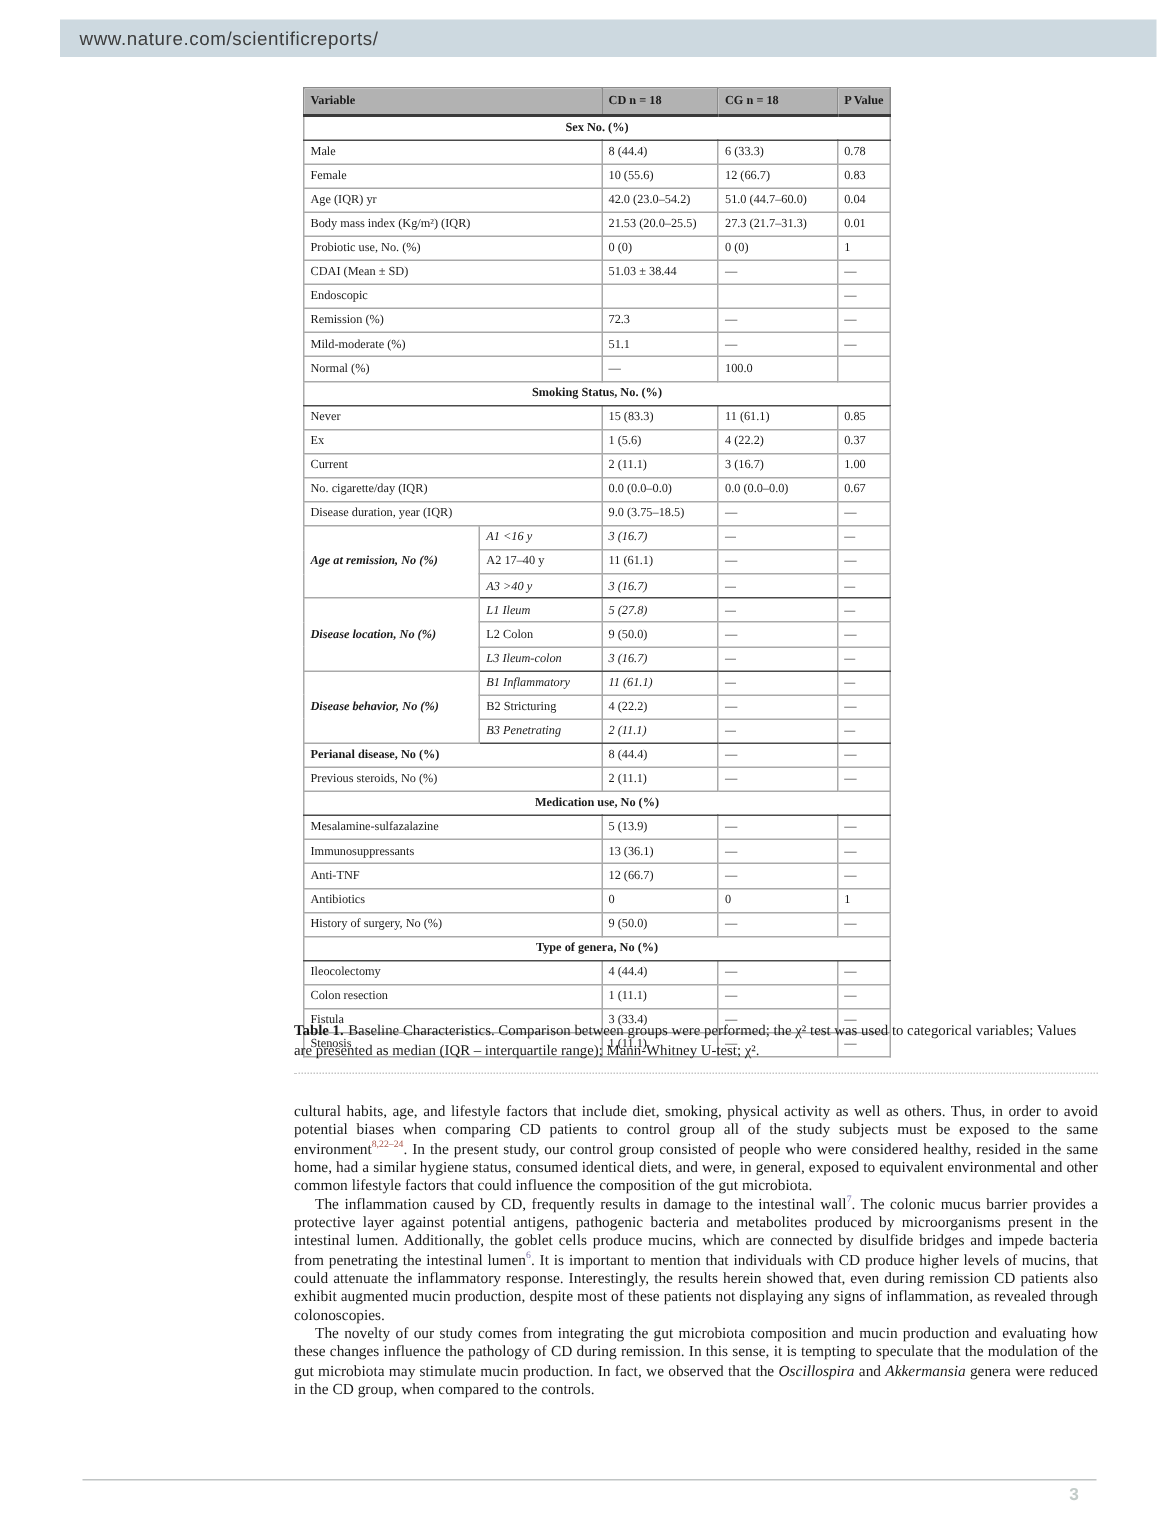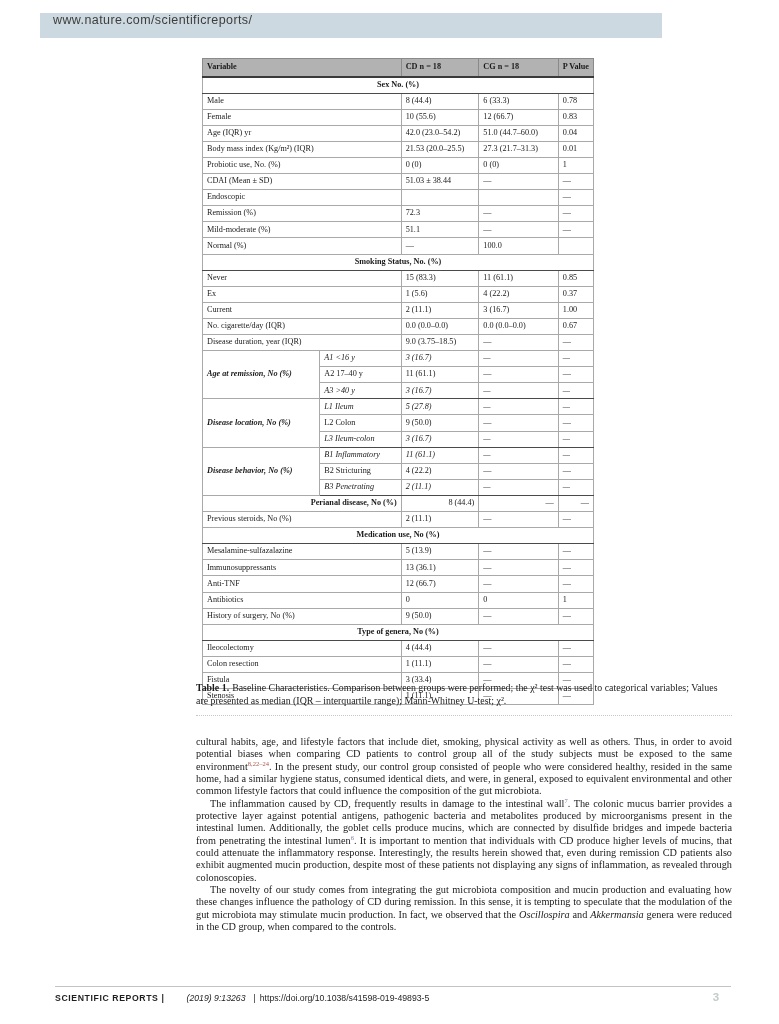--- a/index.html
+++ b/index.html
@@ -1,38 +1,38 @@
 <!DOCTYPE html>
 <html><head>
 <meta charset="utf-8">
 <style>
   html,body{margin:0;padding:0;background:#ffffff;}
   .page{position:relative;width:779px;height:1024px;background:#ffffff;overflow:hidden;
         font-family:"Liberation Serif","DejaVu Serif",serif;color:#1a1a1a;}
 
   
-  .topbar{position:absolute;left:40px;top:13px;width:622px;height:25px;background:#cdd9e0;
-          display:flex;}
+  .topbar{position:absolute;left:40px;top:13px;width:731px;height:25px;background:#cdd9e0;
+          display:flex;align-items:center;}
   .topbar span{font-family:"Liberation Sans","DejaVu Sans",sans-serif;font-size:12.5px;
                color:#3d3d3d;letter-spacing:.4px;padding-left:13px;}
 
   
   .tablewrap{position:absolute;left:202px;top:58px;width:392px;}
   table{border-collapse:collapse;width:392px;font-size:8.2px;line-height:1.05;
         border:1px solid #3b82f6;}
   col.c1{width:118px}col.c2{width:82px}col.c3{width:78px}col.c4{width:80px}col.c5{width:34px}
   th,td{border:1px solid #a9a9a9;padding:1px 4px;text-align:left;vertical-align:middle;
         height:13.1px;overflow:hidden;white-space:nowrap;}
   thead th{background:#b2b2b2;font-weight:bold;border:1px solid #8a8a8a;
            border-bottom:2px solid #3a3a3a;height:14.5px;}
   tr.section td{border-top:1.4px solid #4a4a4a;border-bottom:1.4px solid #4a4a4a;font-weight:bold;text-align:center;}
   tr.gfirst td{border-top:1.4px solid #4a4a4a;font-style:italic;}
   tr.glast td{border-bottom:1.4px solid #4a4a4a;font-style:italic;}
   td.bold{font-weight:bold;}
-  tr.strong td{border-top:1.4px solid #4a4a4a;text-align:right;}
+  tr.strong td{border-top:1.4px solid #4a4a4a;}
 
   
   .caption{position:absolute;left:196px;top:681px;width:536px;font-size:9.9px;
            line-height:13.2px;text-align:left;}
   .caption b{margin-right:3px;}
 
   
   .dotted{position:absolute;left:196px;top:715px;width:536px;height:0;
           border-top:1.6px dotted #c6c6c6;}
 
@@ -321,22 +321,16 @@
   <div class="dotted"></div>
 
   <div class="bodytext">
     <p><span>cultural habits, age, and lifestyle factors that include diet, smoking, physical activity as well as others. Thus, in order to avoid potential biases when comparing CD patients to control group all of the study subjects must be exposed to the same environment</span><sup class="cite red">8,22–24</sup><span>. In the present study, our control group consisted of people who were considered healthy, resided in the same home, had a similar hygiene status, consumed identical diets, and were, in general, exposed to equivalent environmental and other common lifestyle factors that could influence the composition of the gut microbiota.</span></p>
     <p class="indent"><span>The inflammation caused by CD, frequently results in damage to the intestinal wall</span><sup class="cite purple">7</sup><span>. The colonic mucus barrier provides a protective layer against potential antigens, pathogenic bacteria and metabolites produced by microorganisms present in the intestinal lumen. Additionally, the goblet cells produce mucins, which are connected by disulfide bridges and impede bacteria from penetrating the intestinal lumen</span><sup class="cite purple">6</sup><span>. It is important to mention that individuals with CD produce higher levels of mucins, that could attenuate the inflammatory response. Interestingly, the results herein showed that, even during remission CD patients also exhibit augmented mucin production, despite most of these patients not displaying any signs of inflammation, as revealed through colonoscopies.</span></p>
     <p class="indent"><span>The novelty of our study comes from integrating the gut microbiota composition and mucin production and evaluating how these changes influence the pathology of CD during remission. In this sense, it is tempting to speculate that the modulation of the gut microbiota may stimulate mucin production. In fact, we observed that the </span><span class="italic">Oscillospira</span><span> and </span><span class="italic">Akkermansia</span><span> genera were reduced in the CD group, when compared to the controls.</span></p>
   </div>
 
   <div class="footrule"></div>
 
-  <div class="footer">
-    <span class="brand">SCIENTIFIC REPORTS |</span>
-    <span class="vol">(2019) 9:13263</span>
-    <span class="sep">|</span>
-    <span class="doi">https://doi.org/10.1038/s41598-019-49893-5</span>
-  </div>
 
   <div class="pagenum">3</div>
 
 </div>
 
 </body></html>

